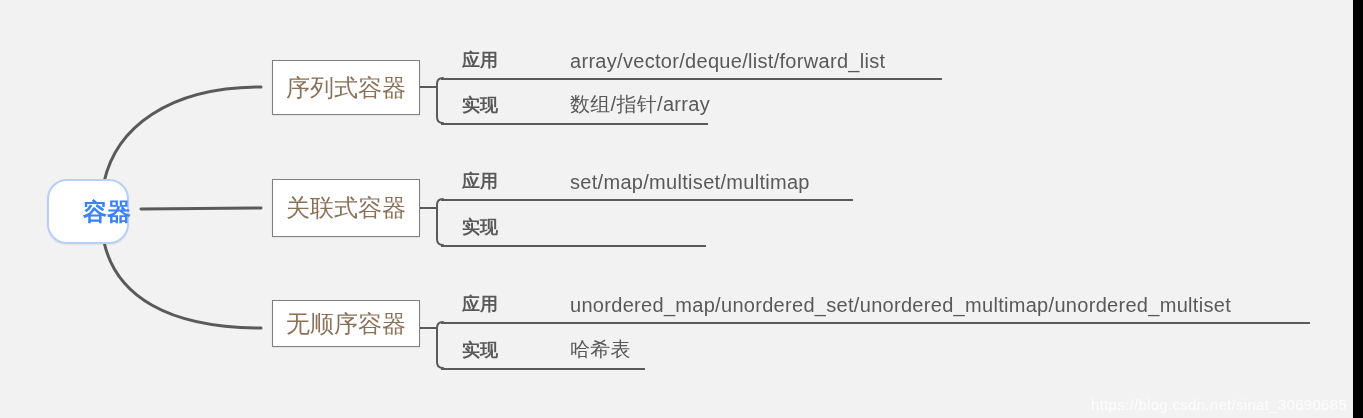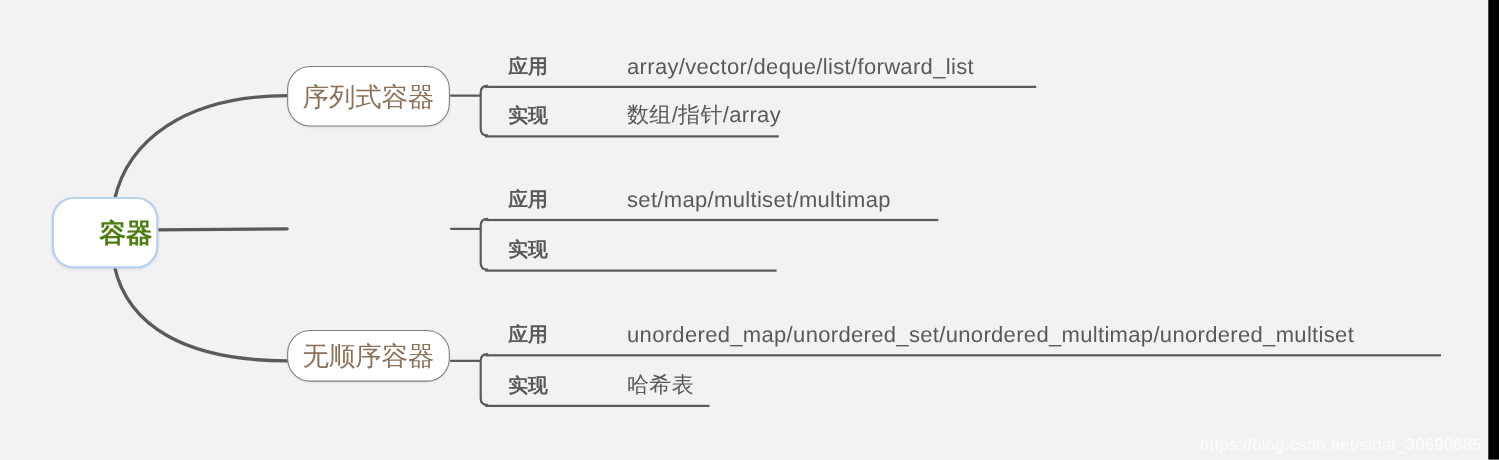--- a/index.html
+++ b/index.html
@@ -19,30 +19,30 @@
   .topic{
     position:absolute;
     background:#ffffff;
     display:flex;align-items:center;justify-content:center;
     box-sizing:border-box;
     box-shadow:0 1px 2px rgba(0,0,0,0.07);
     white-space:nowrap;
     cursor:default;
   }
   .root{
-    left:47px;top:179px;width:97px;height:65px;
+    left:47px;top:179px;width:82px;height:65px;
     border:2.5px solid #b7d0f3;
     border-radius:20px;
-    font-size:24px;font-weight:bold;color:#4d7c0f;padding-left:38px;
+    font-size:24px;font-weight:bold;color:#3b82f6;padding-left:38px;
   }
   .branch{
     width:148px;
     border:1.5px solid #7e7e7e;
-    border-radius:21px;
-    font-size:24px;color:#8a7158;
+    border-radius:0;
+    font-size:24px;color:#8a7158;margin-left:11px;
   }
   .branch1{left:261px;top:60px;height:55px;}
   .branch2{left:261px;top:179px;height:58px;}
   .branch3{left:261px;top:300px;height:47px;}
   .row{
     position:absolute;
     height:34px;
     border-bottom:2px solid #5a5a5a;
     box-sizing:content-box;
     white-space:nowrap;
@@ -86,20 +86,21 @@
     <path d="M 104 242 C 116 296 168 328 261 328" fill="none" stroke="#5a5a5a" stroke-width="3" stroke-linecap="round"></path>
 
     <path d="M 410 87 L 437 87 M 443 78 Q 437 78 437 84 L 437 117 Q 437 123 443 123" fill="none" stroke="#5a5a5a" stroke-width="2" stroke-linecap="round"></path>
     <path d="M 410 208 L 437 208 M 443 199 Q 437 199 437 205 L 437 239 Q 437 245 443 245" fill="none" stroke="#5a5a5a" stroke-width="2" stroke-linecap="round"></path>
     <path d="M 410 328 L 437 328 M 443 322 Q 437 322 437 328 L 437 362 Q 437 368 443 368" fill="none" stroke="#5a5a5a" stroke-width="2" stroke-linecap="round"></path>
   </svg>
 
   <div class="topic root">容器</div>
 
   <div class="topic branch branch1">序列式容器</div>
+  <div class="topic branch branch2">关联式容器</div>
   <div class="topic branch branch3">无顺序容器</div>
 
   <div class="row r-b1-1">
     <span class="rlabel">应用</span>
     <span class="rvalue">array/vector/deque/list/forward_list</span>
   </div>
   <div class="row r-b1-2">
     <span class="rlabel">实现</span>
     <span class="rvalue">数组/指针/array</span>
   </div>

